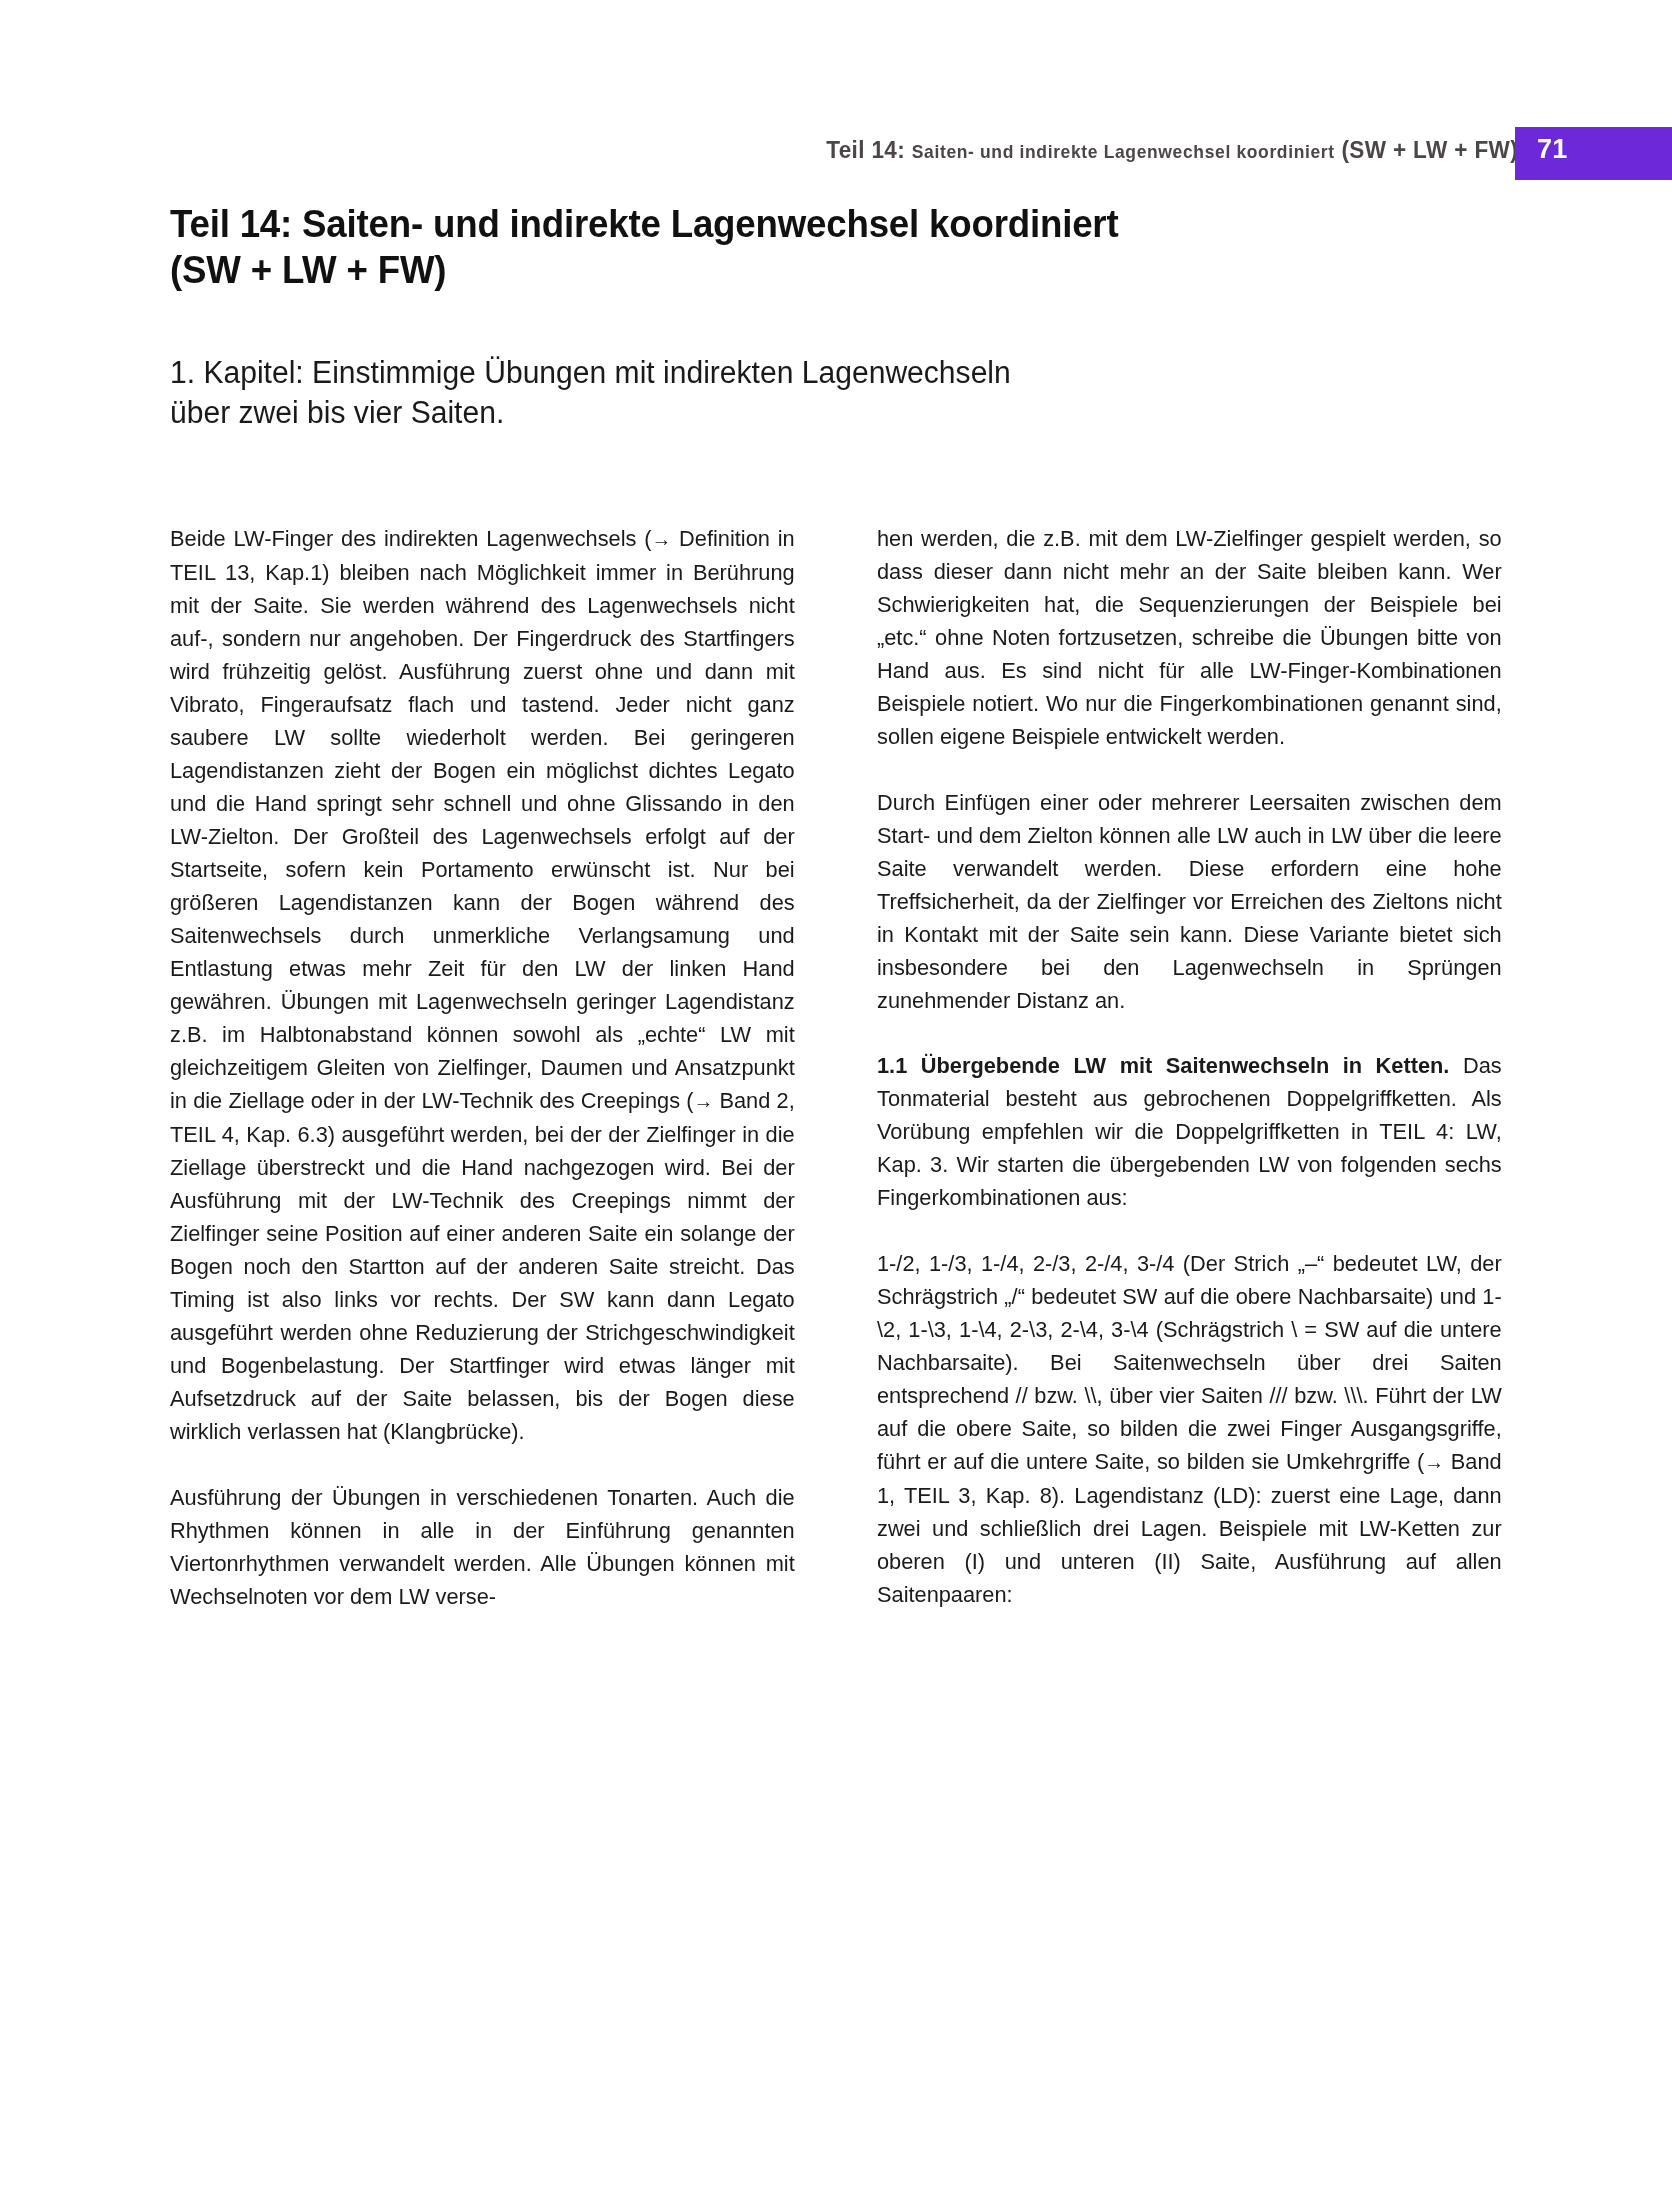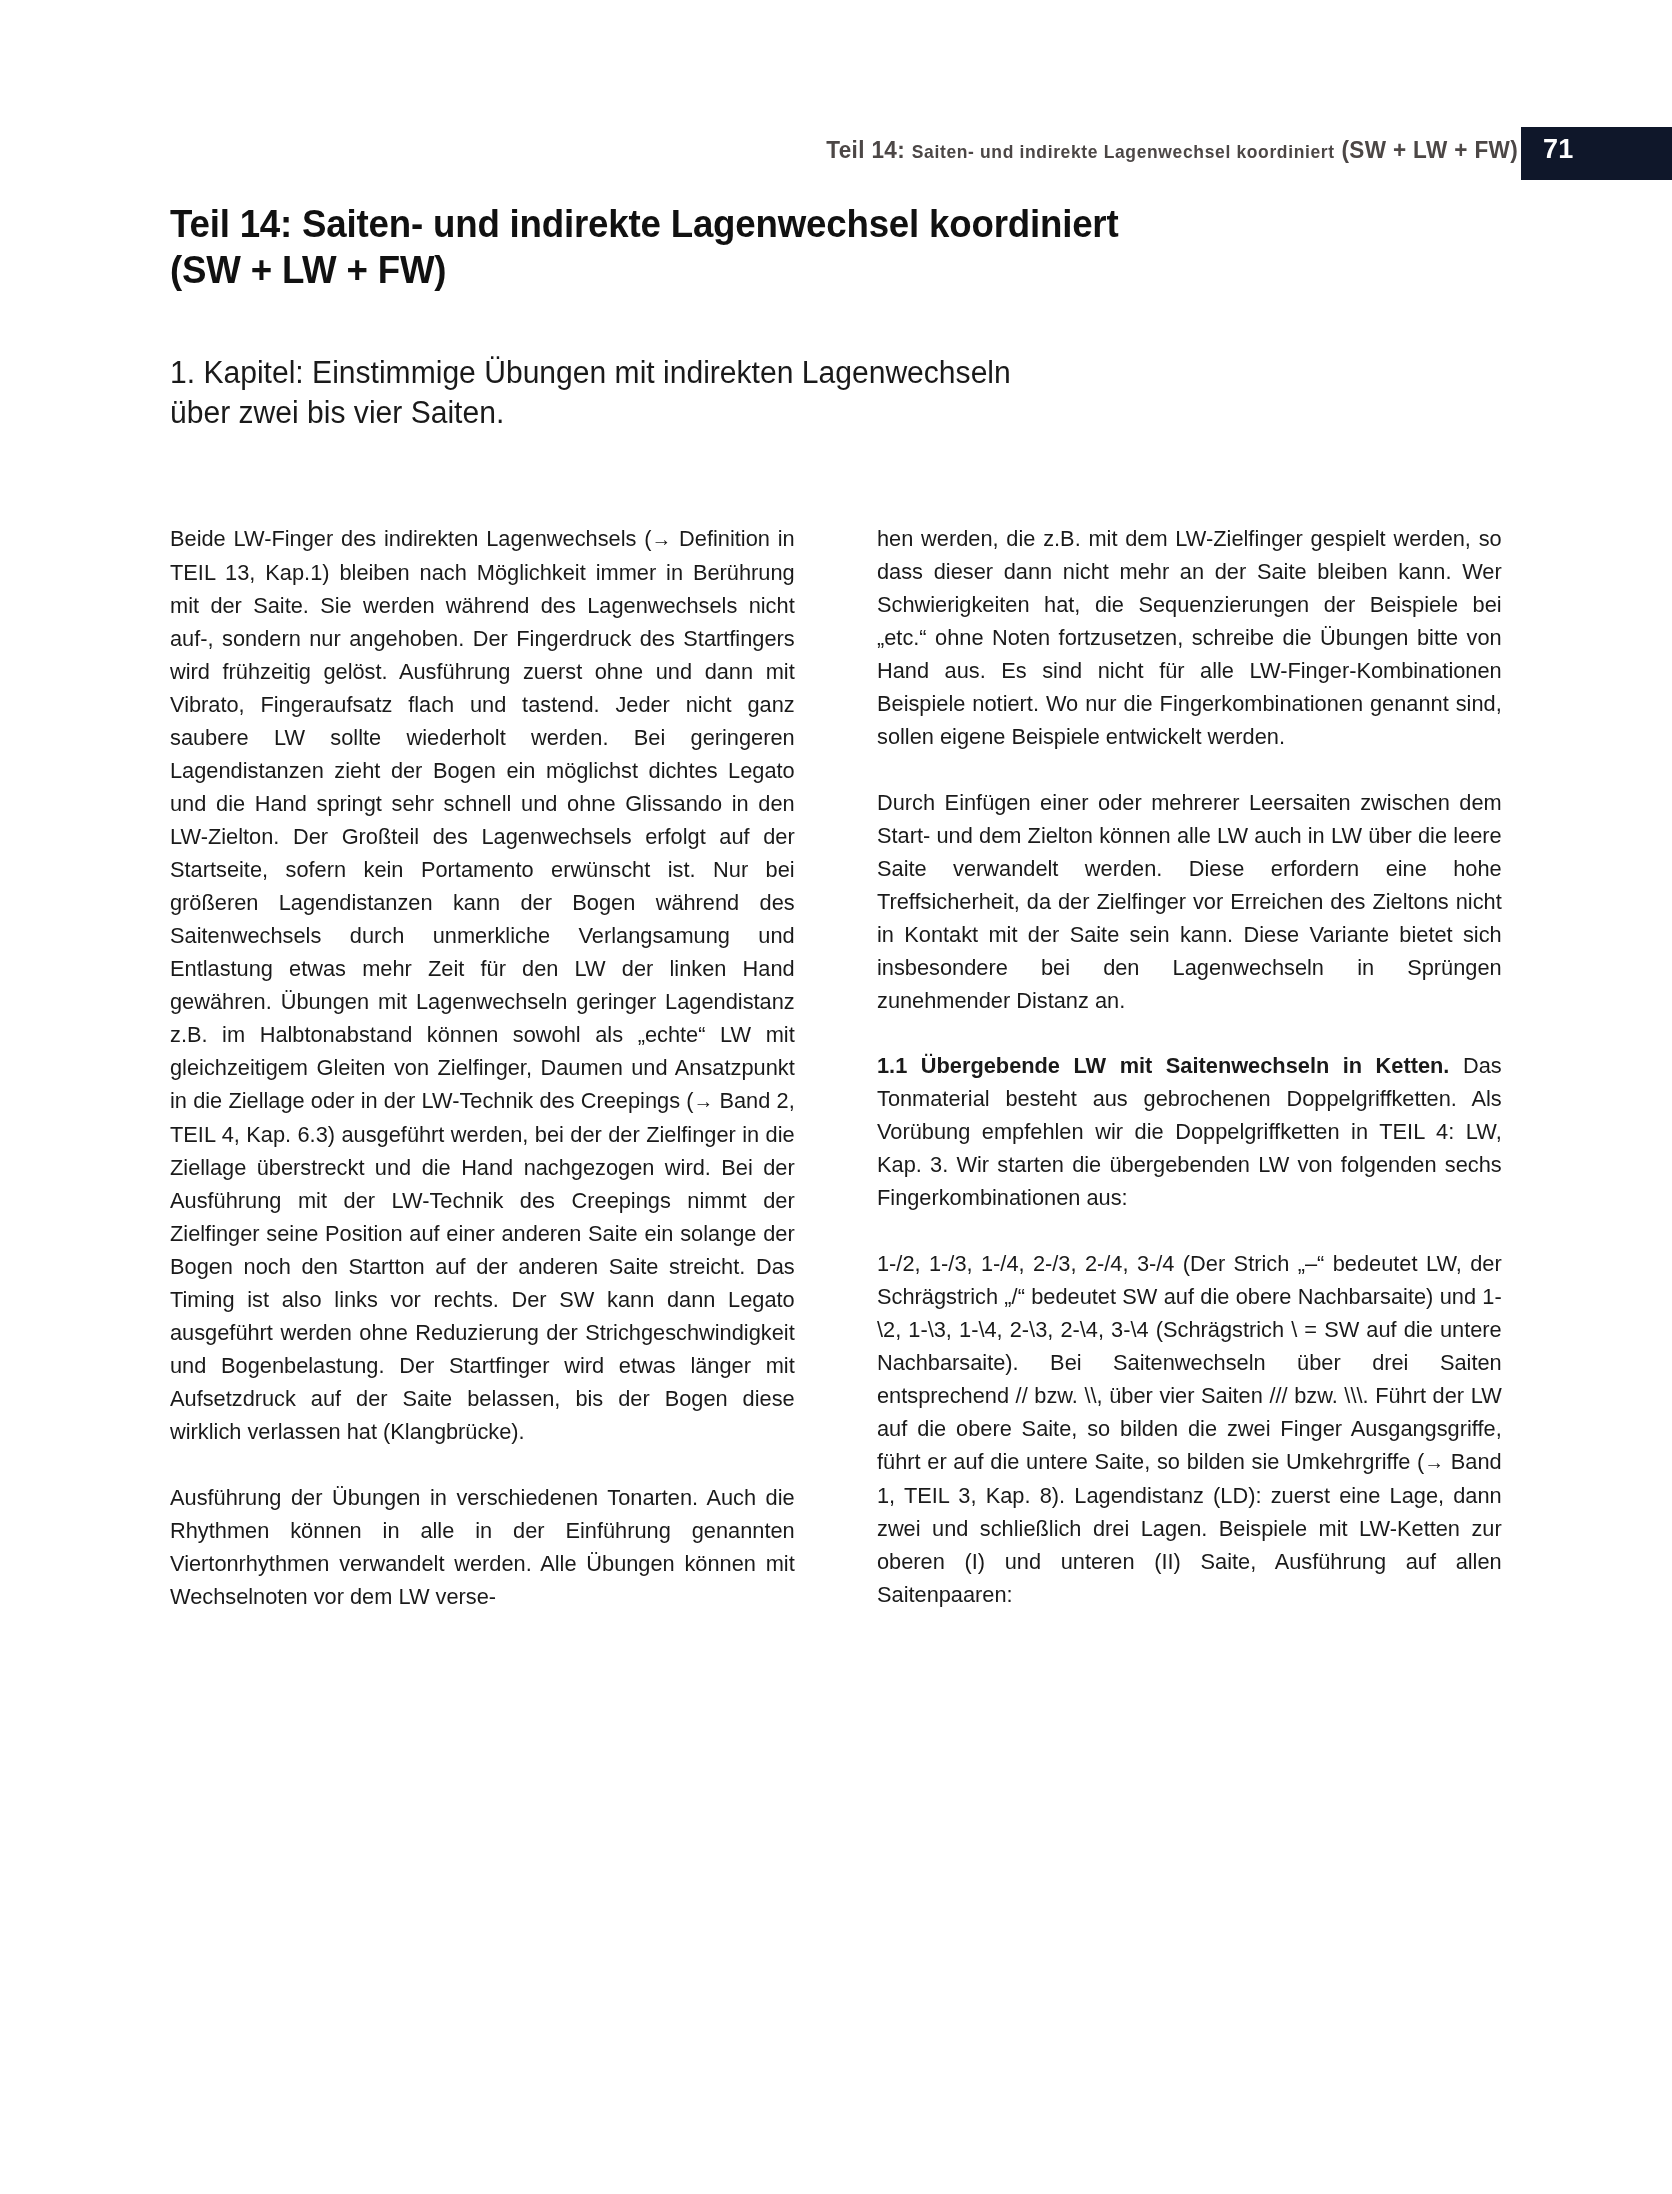--- a/index.html
+++ b/index.html
@@ -42,21 +42,22 @@
   .rh-small {
     font-size: 19px;
     letter-spacing: 0.7px;
   }
   .page-badge {
     position: absolute;
     right: 0;
     top: 0;
     width: 152px;
     height: 53px;
-    background: #0f172a;
+    background: #6d28d9;
+    padding-left: 6px;
   }
   .page-badge-num {
     position: absolute;
     left: 22px;
     top: 7.4px;
     font-size: 27px;
     font-weight: 700;
     color: #ffffff;
     letter-spacing: 0.3px;
   }

